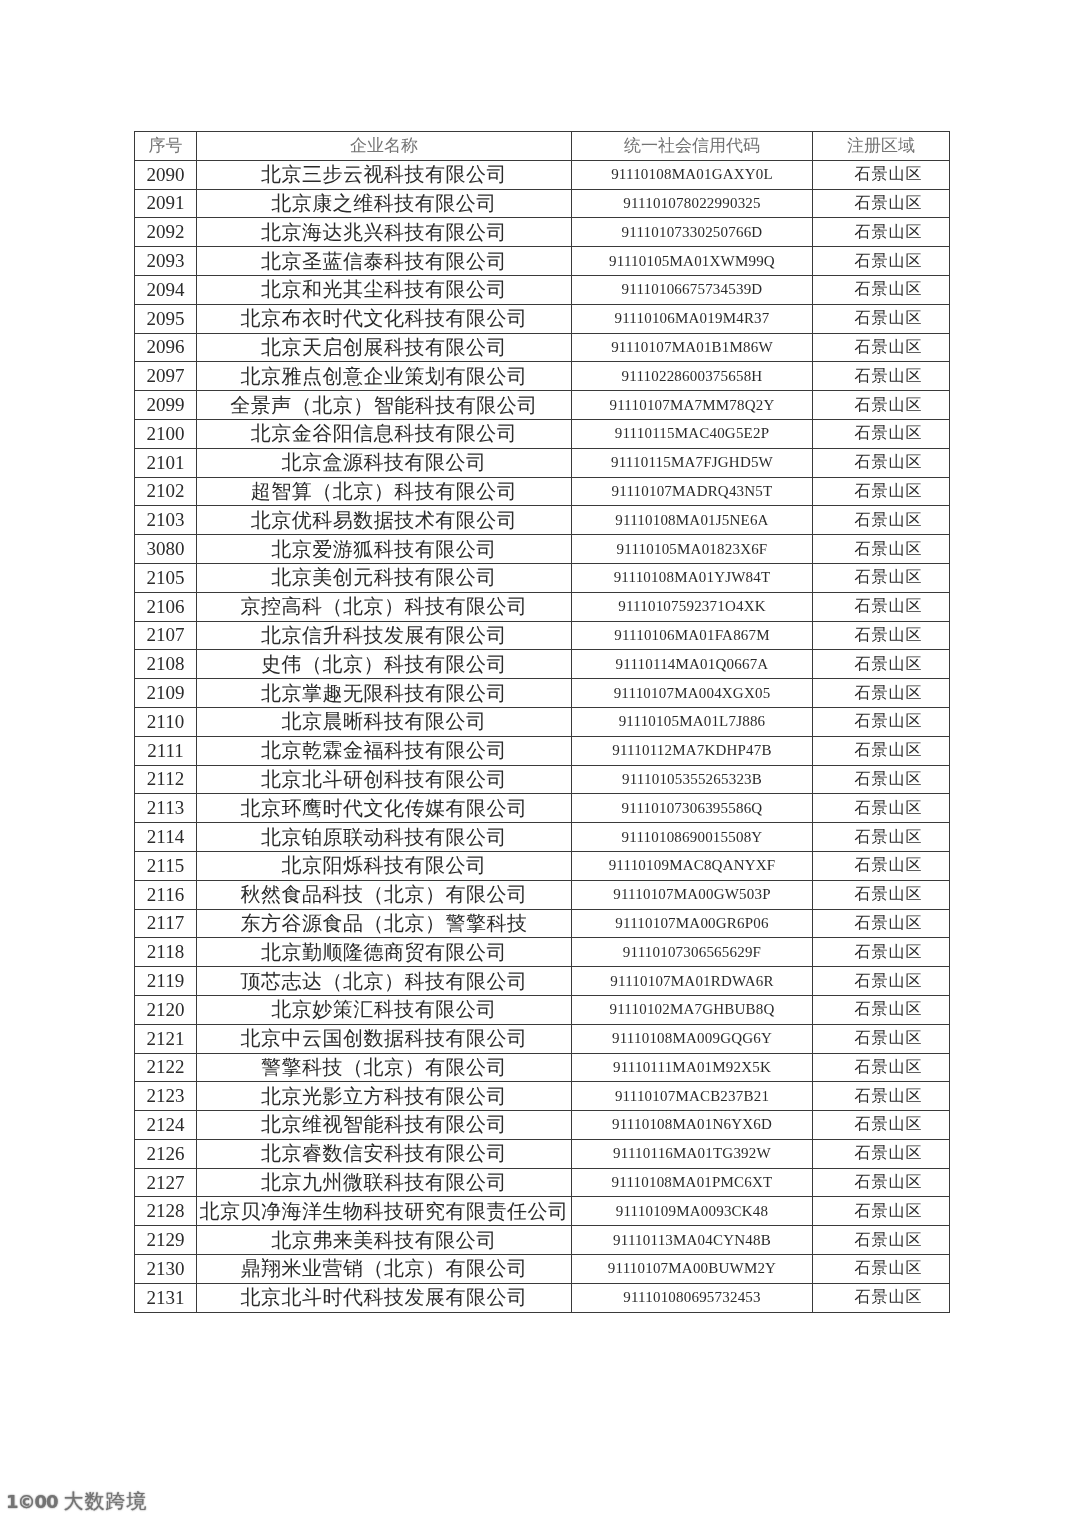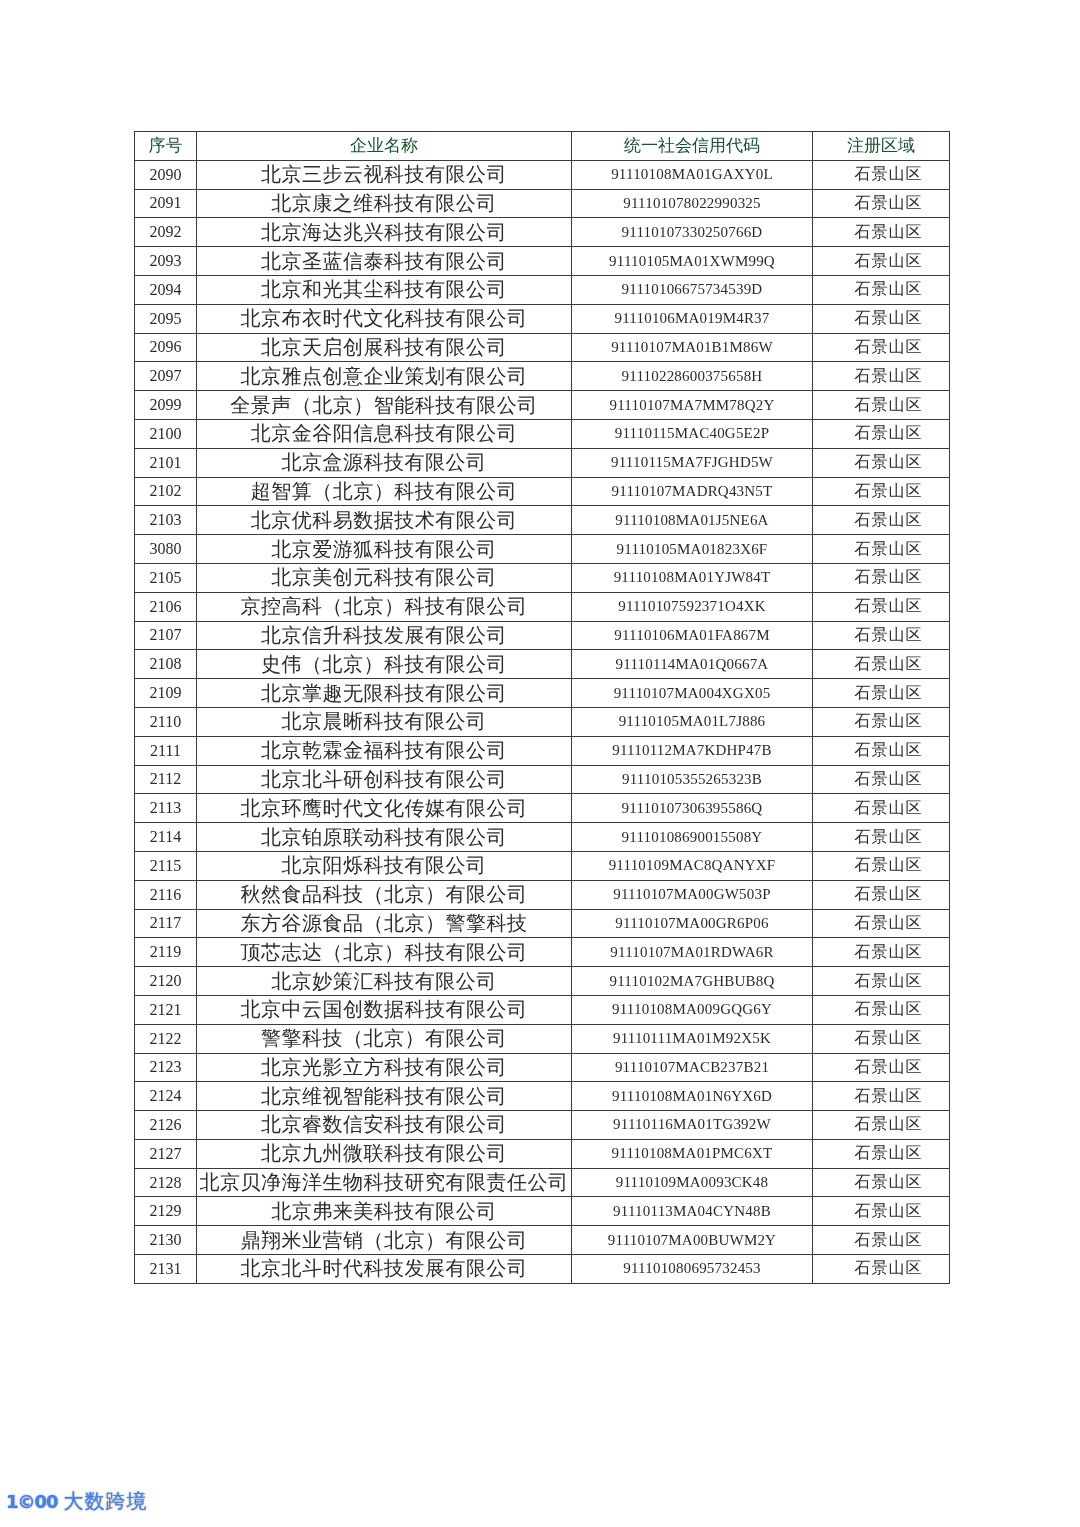--- a/index.html
+++ b/index.html
@@ -28,29 +28,29 @@
       height: 27.8px;
       padding: 0;
       text-align: center;
       vertical-align: middle;
       white-space: nowrap;
       overflow: hidden;
     }
     .page-table th {
       font-weight: normal;
       font-size: 17px;
-      color: #14532d;
+      color: #737373;
     }
     .col-seq { width: 62px; }
     .col-name { width: 375px; }
     .col-code { width: 241px; }
     .col-area { width: 137px; }
     td.seq {
       font-family: "Liberation Serif", "DejaVu Serif", serif;
-      font-size: 16px;
+      font-size: 19px;
     }
     td.name {
       font-size: 20px;
       letter-spacing: 0.5px;
     }
     td.code {
       font-family: "Liberation Serif", "DejaVu Serif", serif;
       font-size: 15px;
       letter-spacing: 0.2px;
     }
@@ -59,21 +59,21 @@
       letter-spacing: 1px;
       padding-left: 15px;
     }
     .watermark {
       position: absolute;
       left: 6px;
       top: 1488px;
       display: flex;
       align-items: center;
       gap: 6px;
-      color: #3b82f6;
+      color: #737373;
       text-shadow: 0 0 2px #9a9a9a, 0 0 1px #9a9a9a;
       font-family: "DejaVu Sans", sans-serif;
     }
     .watermark .logo {
       font-size: 18px;
       font-weight: bold;
       letter-spacing: -1px;
     }
     .watermark .brand {
       font-size: 20px;
@@ -255,20 +255,26 @@
         <td class="code">91110107MA00GW503P</td>
         <td class="area">石景山区</td>
       </tr>
       <tr>
         <td class="seq">2117</td>
         <td class="name">东方谷源食品（北京）警擎科技</td>
         <td class="code">91110107MA00GR6P06</td>
         <td class="area">石景山区</td>
       </tr>
       <tr>
+        <td class="seq">2118</td>
+        <td class="name">北京勤顺隆德商贸有限公司</td>
+        <td class="code">91110107306565629F</td>
+        <td class="area">石景山区</td>
+      </tr>
+      <tr>
         <td class="seq">2119</td>
         <td class="name">顶芯志达（北京）科技有限公司</td>
         <td class="code">91110107MA01RDWA6R</td>
         <td class="area">石景山区</td>
       </tr>
       <tr>
         <td class="seq">2120</td>
         <td class="name">北京妙策汇科技有限公司</td>
         <td class="code">91110102MA7GHBUB8Q</td>
         <td class="area">石景山区</td>

